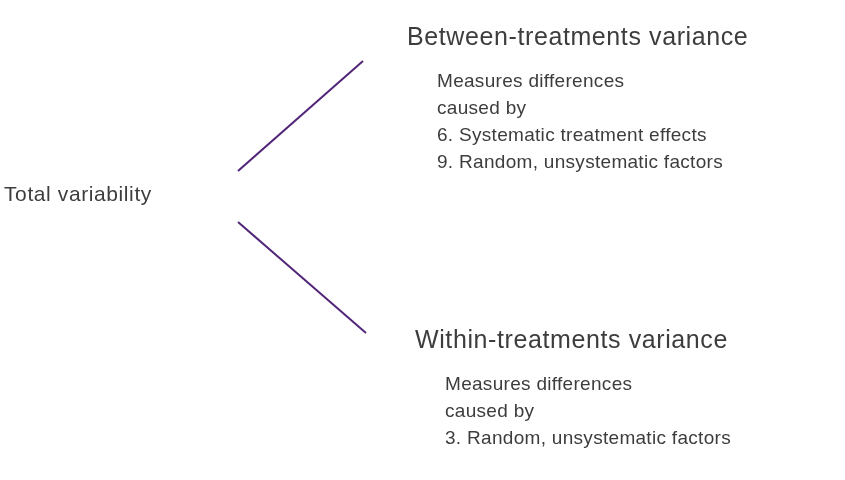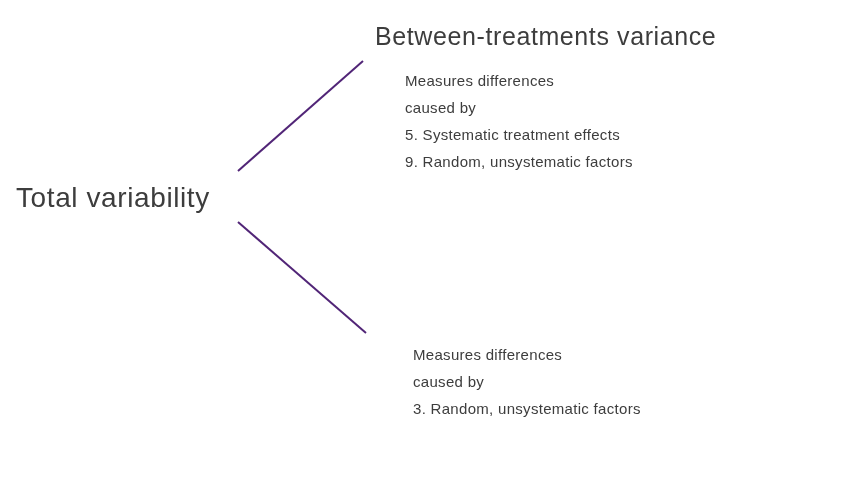--- a/index.html
+++ b/index.html
@@ -21,47 +21,48 @@
   }
   .connectors {
     position: absolute;
     left: 0;
     top: 0;
     width: 845px;
     height: 480px;
   }
   .root-label {
     position: absolute;
-    left: 16px;
+    left: 4px;
     top: 182px;
-    font-size: 28px;
+    font-size: 21px;
     letter-spacing: 0.6px;
     white-space: nowrap;
   }
   .branch {
     position: absolute;
     white-space: nowrap;
+    margin-left: 32px;
   }
   .branch-upper {
     left: 375px;
     top: 22px;
   }
   .branch-lower {
     left: 383px;
     top: 325px;
   }
   .branch-title {
     font-size: 25px;
     letter-spacing: 0.6px;
     margin: 0;
   }
   .branch-lines {
     margin-top: 16px;
     margin-left: 30px;
-    font-size: 15px;
+    font-size: 19px;
     line-height: 27px;
     letter-spacing: 0.3px;
   }
   .branch-line-text {
     display: block;
   }
 </style>
 </head>
 <body>
 
@@ -72,26 +73,27 @@
     <line x1="238" y1="222" x2="366" y2="333" stroke-width="2" stroke="#512577"></line>
   </svg>
 
   <div class="root-label">Total variability</div>
 
   <div class="branch branch-upper">
     <div class="branch-title">Between-treatments variance</div>
     <div class="branch-lines">
       <span class="branch-line-text">Measures differences</span>
       <span class="branch-line-text">caused by</span>
-      <span class="branch-line-text">5. Systematic treatment effects</span>
+      <span class="branch-line-text">6. Systematic treatment effects</span>
       <span class="branch-line-text">9. Random, unsystematic factors</span>
     </div>
   </div>
 
   <div class="branch branch-lower">
+    <div class="branch-title">Within-treatments variance</div>
     <div class="branch-lines">
       <span class="branch-line-text">Measures differences</span>
       <span class="branch-line-text">caused by</span>
       <span class="branch-line-text">3. Random, unsystematic factors</span>
     </div>
   </div>
 
 </div>
 
 </body></html>

